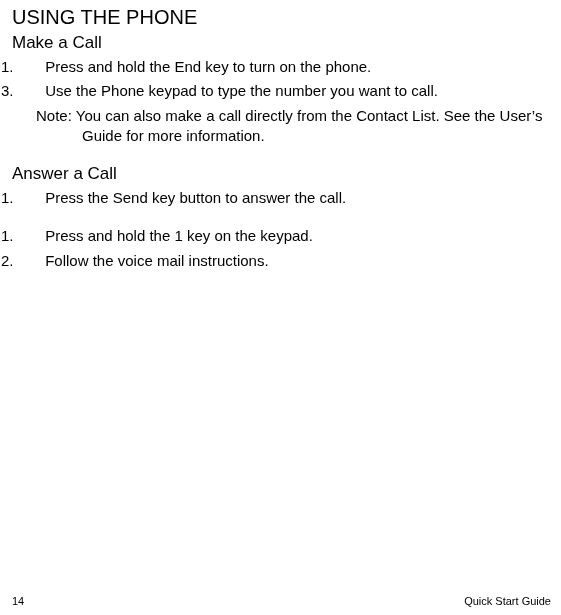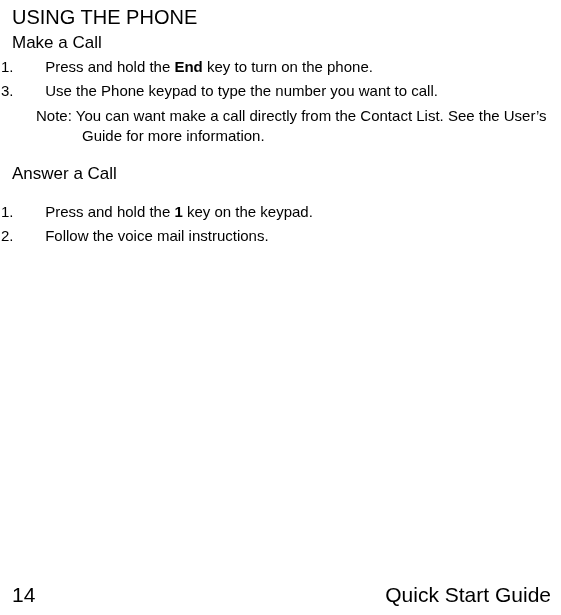--- a/index.html
+++ b/index.html
@@ -33,46 +33,47 @@
       line-height: 1.35;
     }
     .step .num { display: inline-block; min-width: 18px; }
     .note {
       padding-left: 56px;
       text-indent: -46px;
       margin-left: 14px;
       margin-top: 2px;
       line-height: 1.35;
     }
-    .bold { font-weight: bold; }
+    .bold { font-weight: normal; }
     .footer {
       position: absolute;
       bottom: 8px;
       left: 12px;
       right: 10px;
       display: flex;
       justify-content: space-between;
-      font-size: 21px;
+      font-size: 11px;
       text-align: center;
     }
   </style>
 </head>
 <body>
 
 <div class="h1">USING THE PHONE</div>
 
 <div class="section">
   <div class="h2">Make a Call</div>
   <div class="step"><span class="num">1.</span> <span>Press and hold the </span><span class="bold">End</span><span> key to turn on the phone.</span></div>
   <div class="step"><span class="num">3.</span> <span>Use the Phone keypad to type the number you want to call.</span></div>
-  <div class="note"><span>Note:</span> <span>You can want make a call directly from the Contact List. See the User’s Guide for more information.</span></div>
+  <div class="note"><span>Note:</span> <span>You can also make a call directly from the Contact List. See the User’s Guide for more information.</span></div>
 </div>
 
 <div class="section">
   <div class="h2">Answer a Call</div>
+  <div class="step"><span class="num">1.</span> <span>Press the </span><span class="bold">Send</span><span> key button to answer the call.</span></div>
 </div>
 
 <div class="section">
   <div class="step"><span class="num">1.</span> <span>Press and hold the </span><span class="bold">1</span><span> key on the keypad.</span></div>
   <div class="step"><span class="num">2.</span> <span>Follow the voice mail instructions.</span></div>
 </div>
 
 <div class="footer">
   <span>14</span>
   <span>Quick Start Guide</span>

